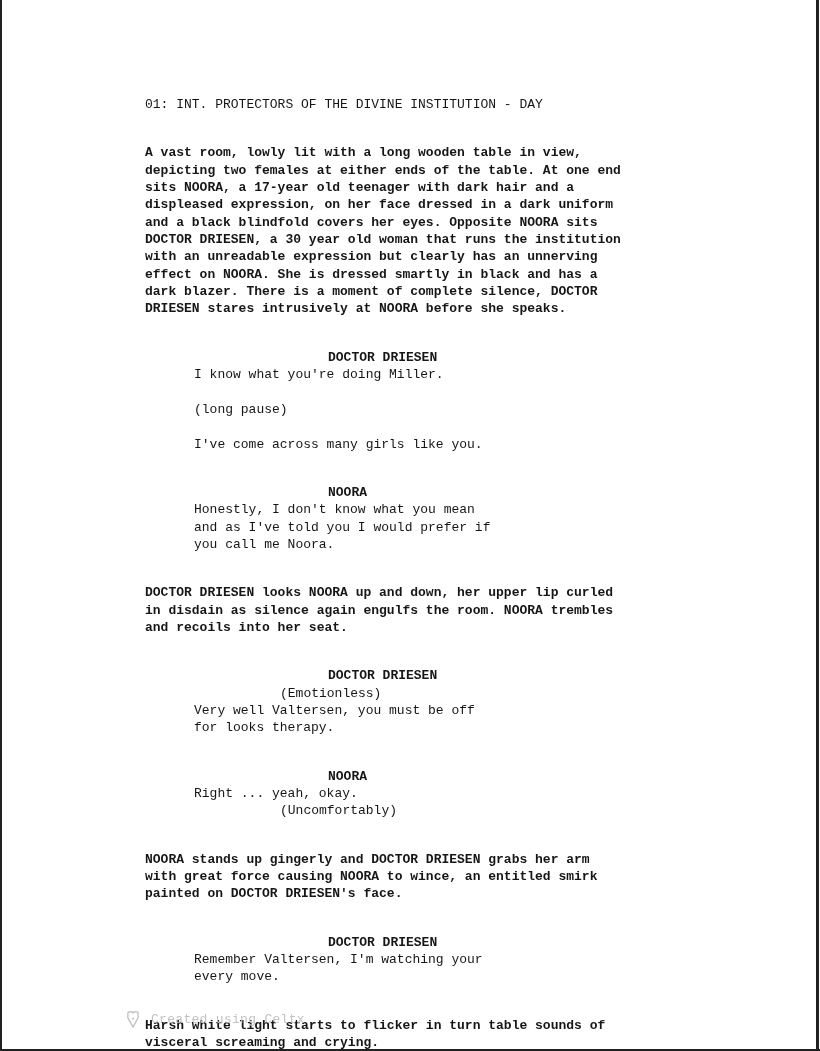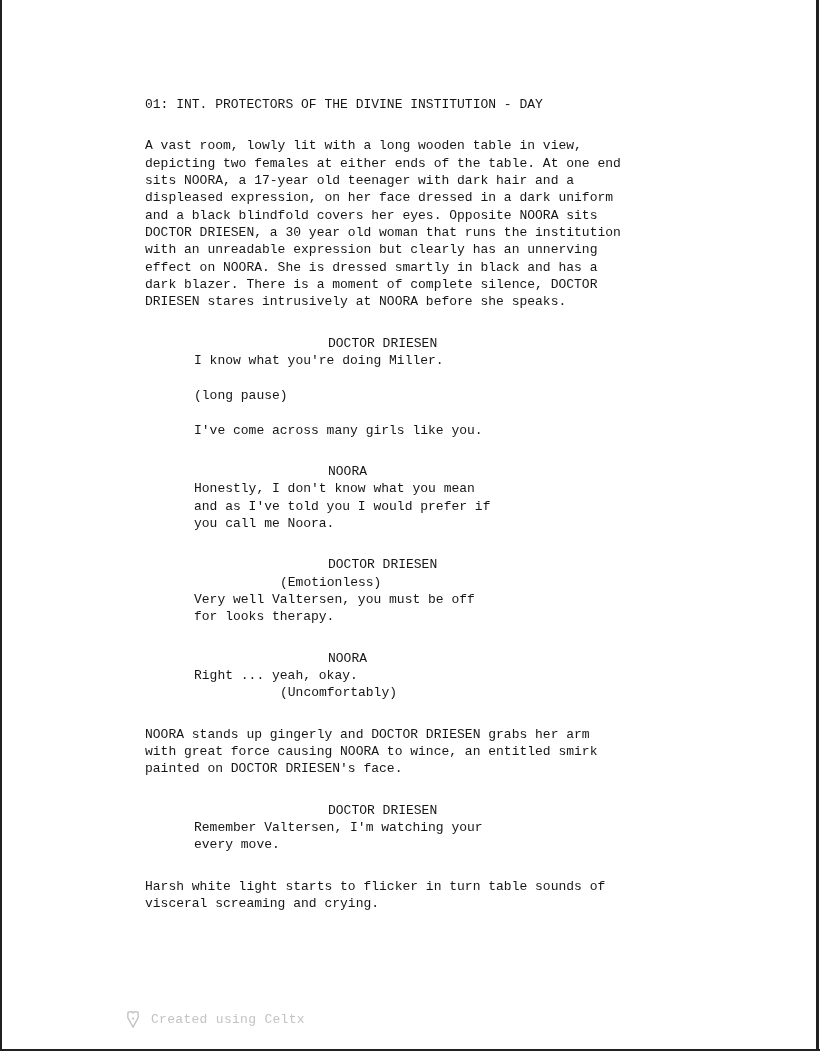--- a/index.html
+++ b/index.html
@@ -29,21 +29,21 @@
     left: 145px;
     top: 96px;
     width: 640px;
     font-size: 13px;
     line-height: 17.35px;
   }
   .b {
     white-space: pre;
     margin: 0;
   }
-  .gap { margin-top: 24px; }
+  .gap { margin-top: 31px; font-weight: bold; }
   .scene     { margin-left: 0; }
   .action    { margin-left: 0; }
   .character { margin-left: 183px; }
   .paren     { margin-left: 135px; }
   .dialogue  { margin-left: 49px; }
 
   .footer {
     position: absolute;
     left: 126px;
     top: 1010px;
@@ -81,20 +81,23 @@
     <div class="b character gap">DOCTOR DRIESEN</div>
     <div class="b dialogue">I know what you're doing Miller.
 
 (long pause)
 
 I've come across many girls like you.</div>
     <div class="b character gap">NOORA</div>
     <div class="b dialogue">Honestly, I don't know what you mean
 and as I've told you I would prefer if
 you call me Noora.</div>
+    <div class="b action gap">DOCTOR DRIESEN looks NOORA up and down, her upper lip curled
+in disdain as silence again engulfs the room. NOORA trembles
+and recoils into her seat.</div>
     <div class="b character gap">DOCTOR DRIESEN</div>
     <div class="b paren">(Emotionless)</div>
     <div class="b dialogue">Very well Valtersen, you must be off
 for looks therapy.</div>
     <div class="b character gap">NOORA</div>
     <div class="b dialogue">Right ... yeah, okay.</div>
     <div class="b paren">(Uncomfortably)</div>
     <div class="b action gap">NOORA stands up gingerly and DOCTOR DRIESEN grabs her arm
 with great force causing NOORA to wince, an entitled smirk
 painted on DOCTOR DRIESEN's face.</div>

